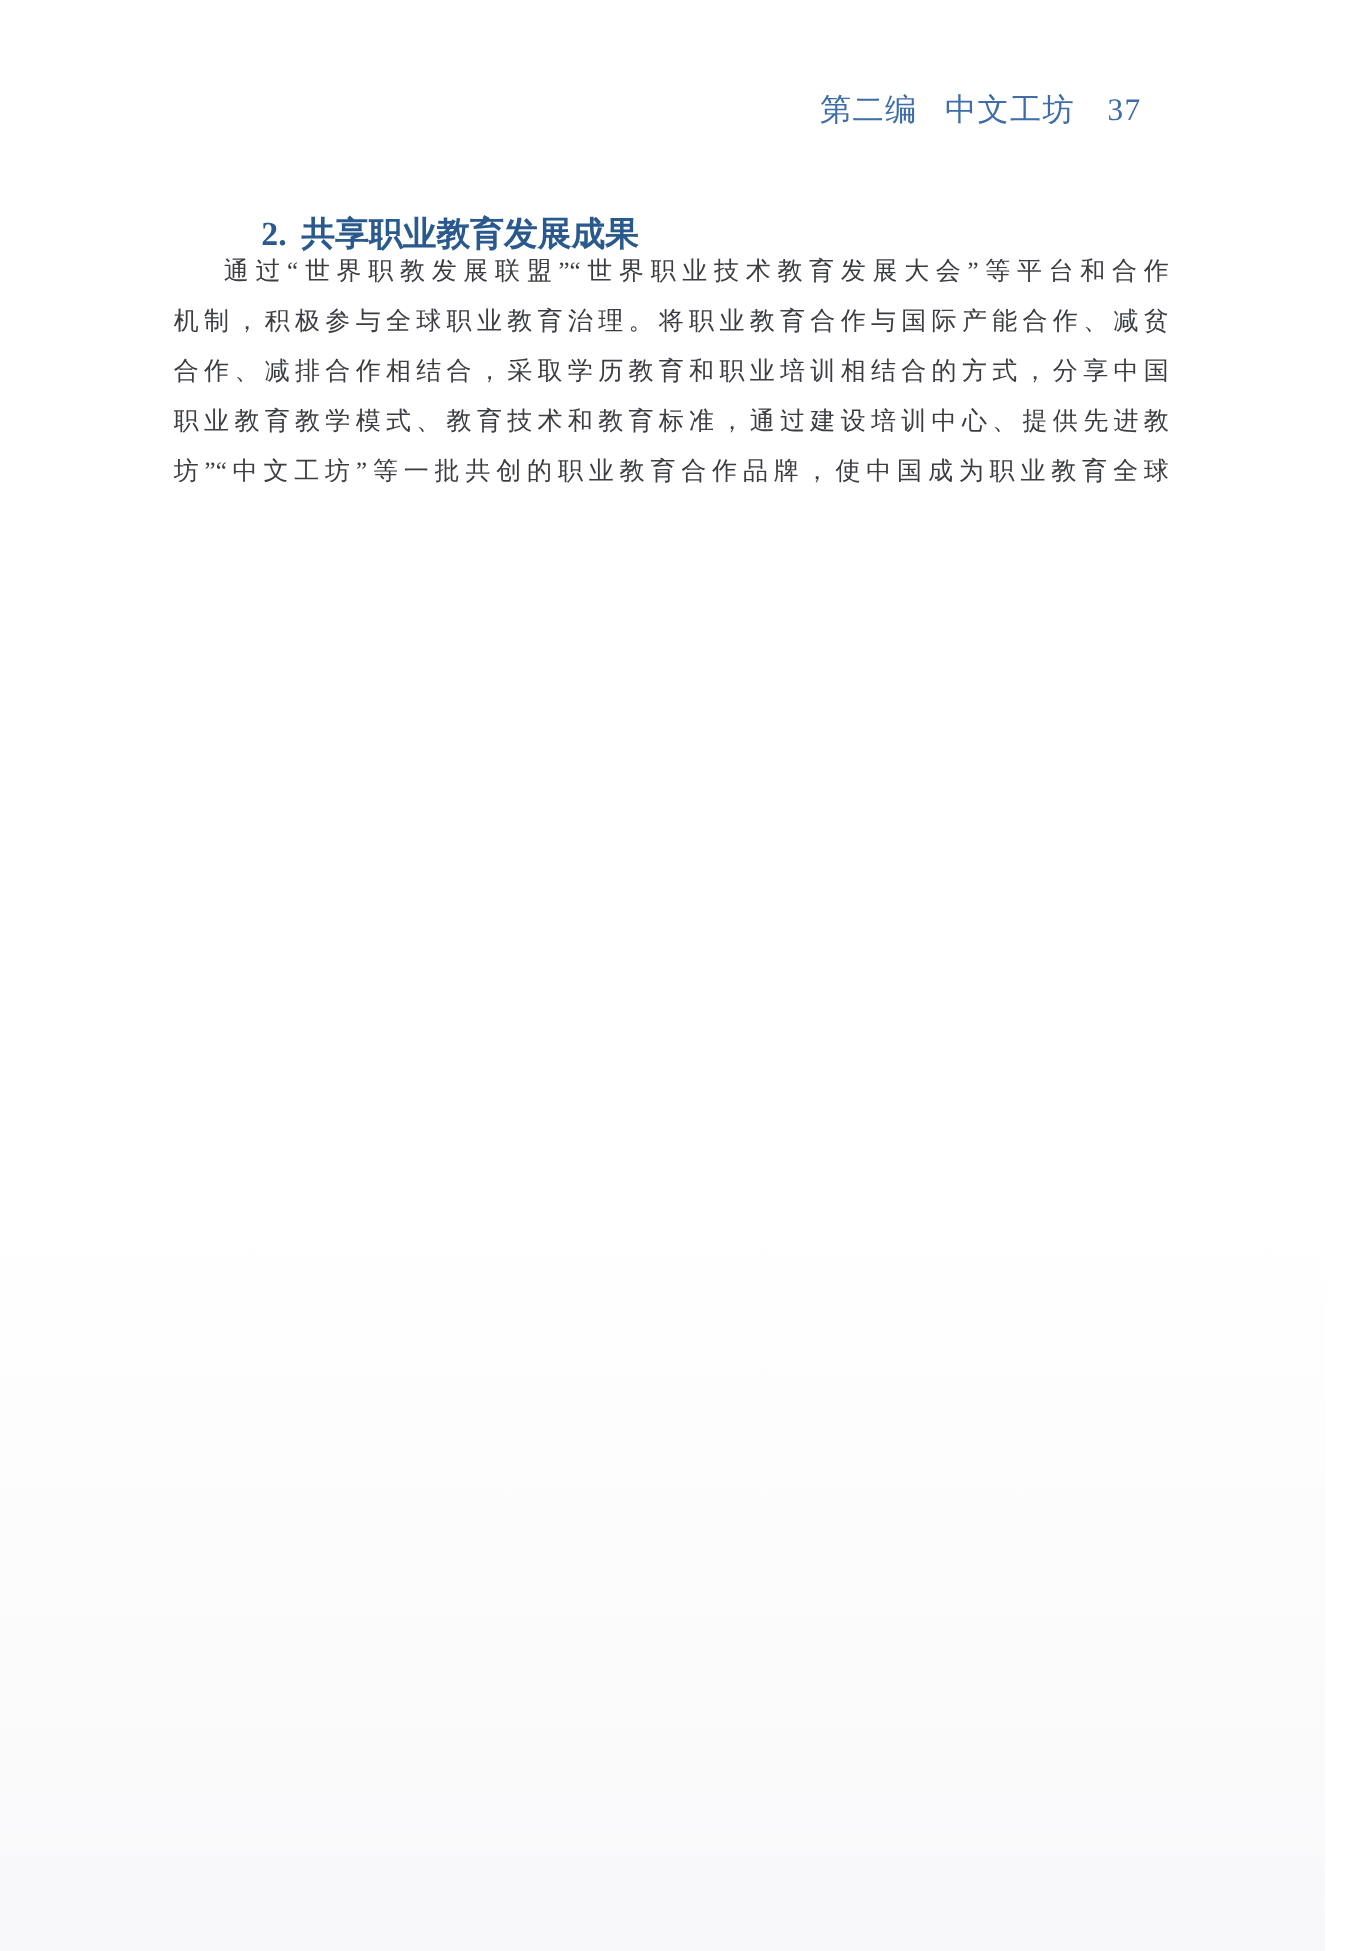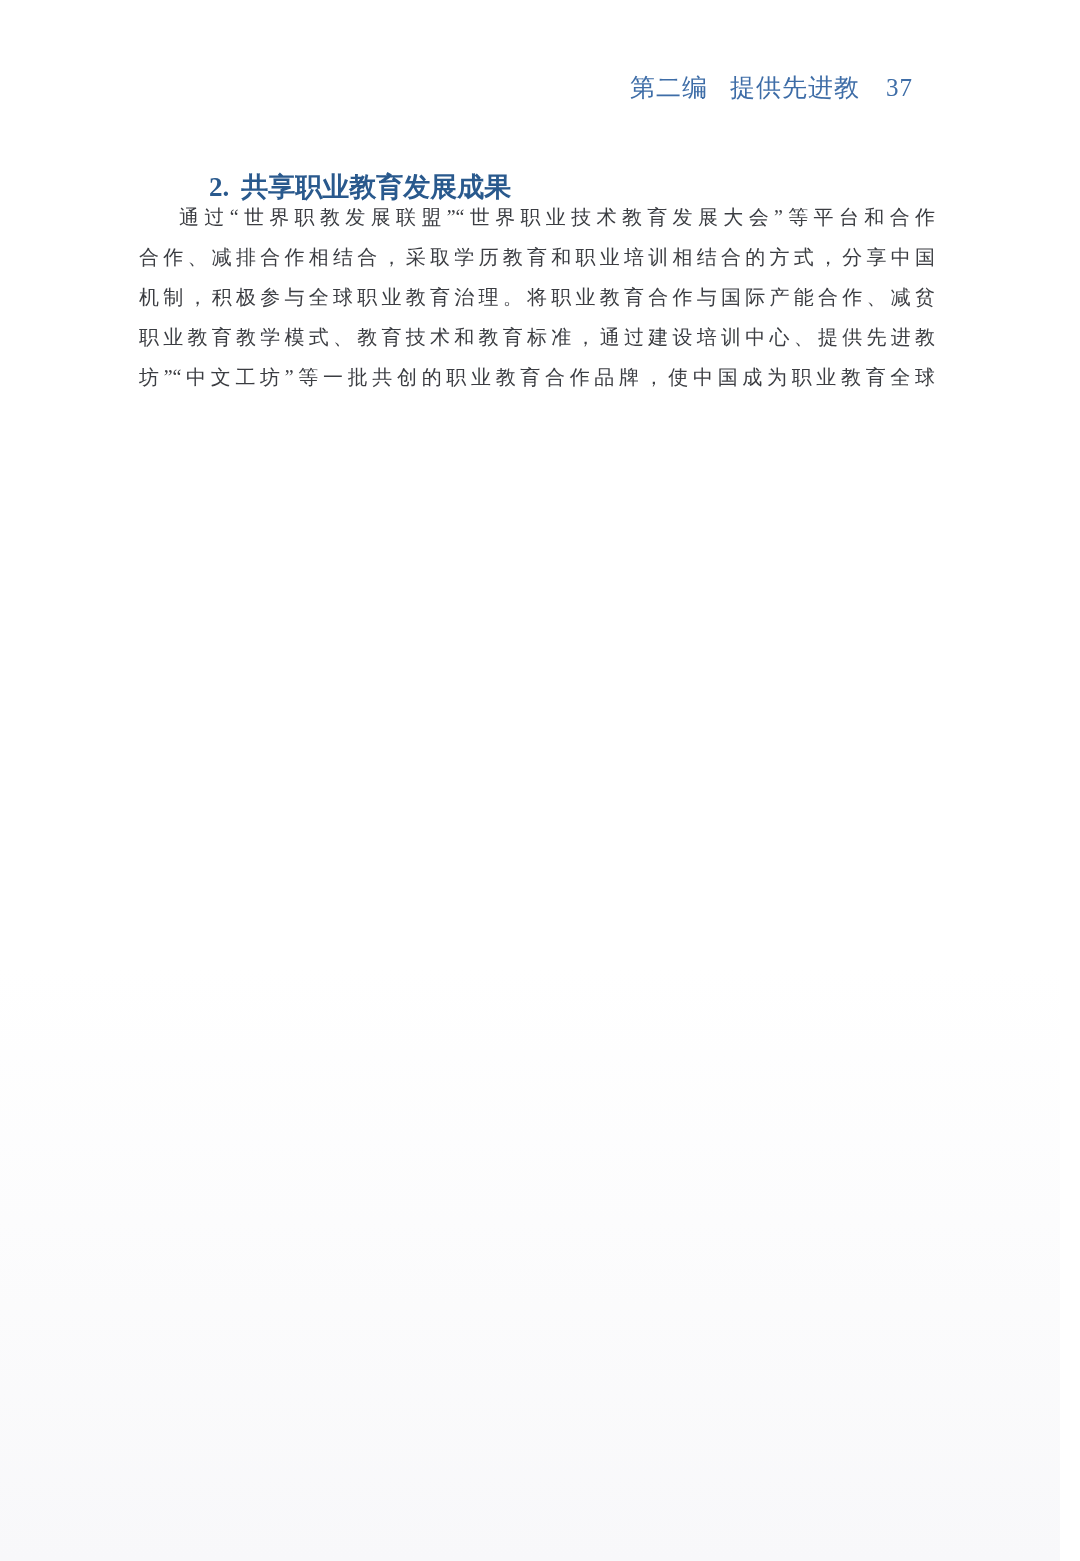--- a/index.html
+++ b/index.html
@@ -68,29 +68,29 @@
     text-align-last: left;
   }
 </style>
 </head>
 <body>
 
 <div class="page">
 
   <div class="running-header">
     <span>第二编</span>
-    <span>提供先进教</span>
+    <span>中文工坊</span>
     <span class="pagenum">37</span>
   </div>
 
   <h2 class="section-heading">
     <span class="num">2.</span><span>共享职业教育发展成果</span>
   </h2>
 
   <div class="body-text">
     <div class="line first">通过“世界职教发展联盟”“世界职业技术教育发展大会”等平台和合作</div>
+    <div class="line">机制，积极参与全球职业教育治理。将职业教育合作与国际产能合作、减贫</div>
     <div class="line">合作、减排合作相结合，采取学历教育和职业培训相结合的方式，分享中国</div>
-    <div class="line">机制，积极参与全球职业教育治理。将职业教育合作与国际产能合作、减贫</div>
     <div class="line">职业教育教学模式、教育技术和教育标准，通过建设培训中心、提供先进教</div>
     <div class="line">坊”“中文工坊”等一批共创的职业教育合作品牌，使中国成为职业教育全球</div>
   </div>
 
 </div>
 
 </body></html>

